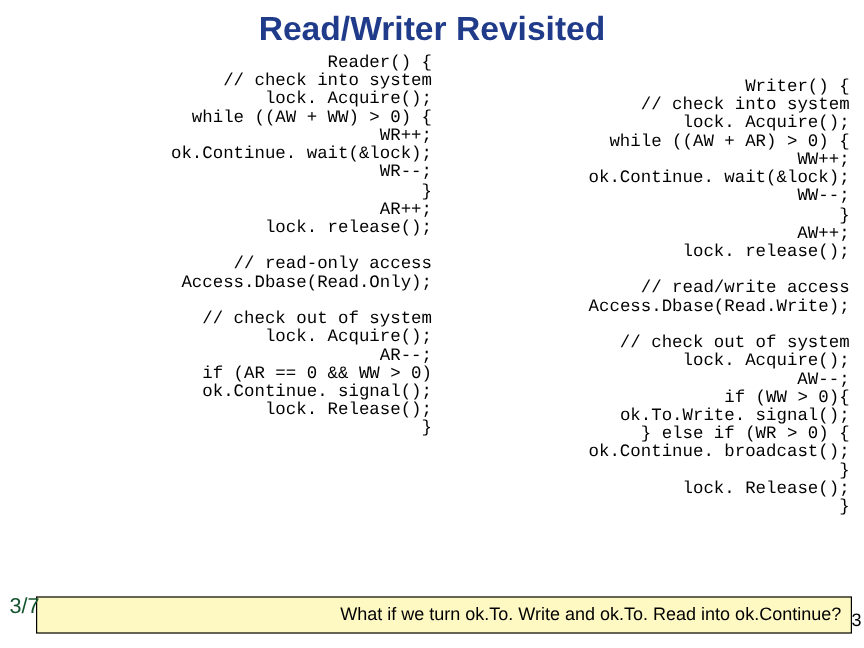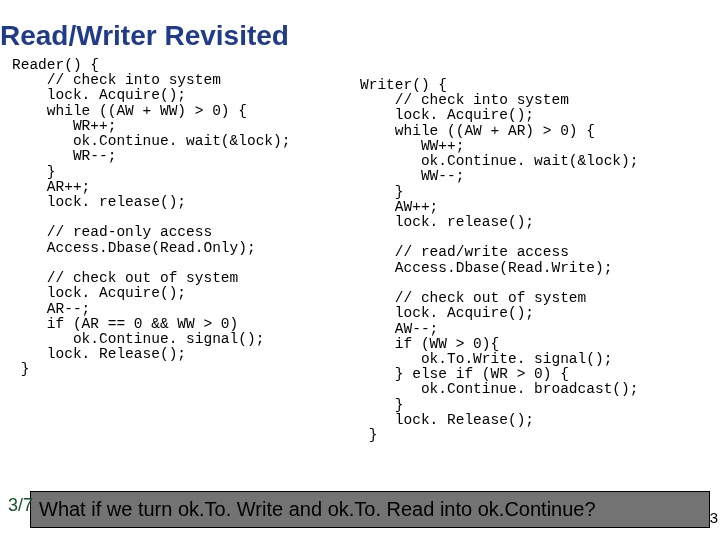--- a/index.html
+++ b/index.html
@@ -1,29 +1,29 @@
 <!DOCTYPE html>
 <html><head>
 <meta charset="utf-8">
 <style>
-  * { margin: 0; padding: 0; box-sizing: border-box; }
+  * { margin: 0; padding: 0; box-sizing: border-box; text-align: right; }
   body {
     width: 720px;
     height: 540px;
     background: #ffffff;
     font-family: Arial, Helvetica, sans-serif;
     position: relative;
     overflow: hidden;
   }
   .title {
-    text-align: left;
+    text-align: center;
     color: #1f3b8a;
     font-size: 28px;
     font-weight: bold;
-    padding-top: 20px;
+    padding-top: 8px;
     padding-bottom: 6px;
   }
   .code-area {
     display: flex;
     flex-direction: row;
     padding: 0 12px 0 12px;
   }
   .col {
     font-family: "Courier New", Courier, monospace;
     font-size: 14.5px;
@@ -31,24 +31,24 @@
     white-space: pre;
     color: #000;
   }
   .col-left { width: 50%; }
   .col-right { width: 50%; margin-top: 20px; }
   .highlight-box {
     position: absolute;
     left: 30px;
     right: 10px;
     bottom: 12px;
-    background: #737373;
+    background: #fef9c3;
     border: 1px solid #000;
     padding: 6px 8px;
-    font-size: 20px;
+    font-size: 15px;
     color: #000;
   }
   .page-num {
     position: absolute;
     left: 8px;
     bottom: 24px;
     font-size: 18px;
     color: #14532d;
   }
   .right-frag {

